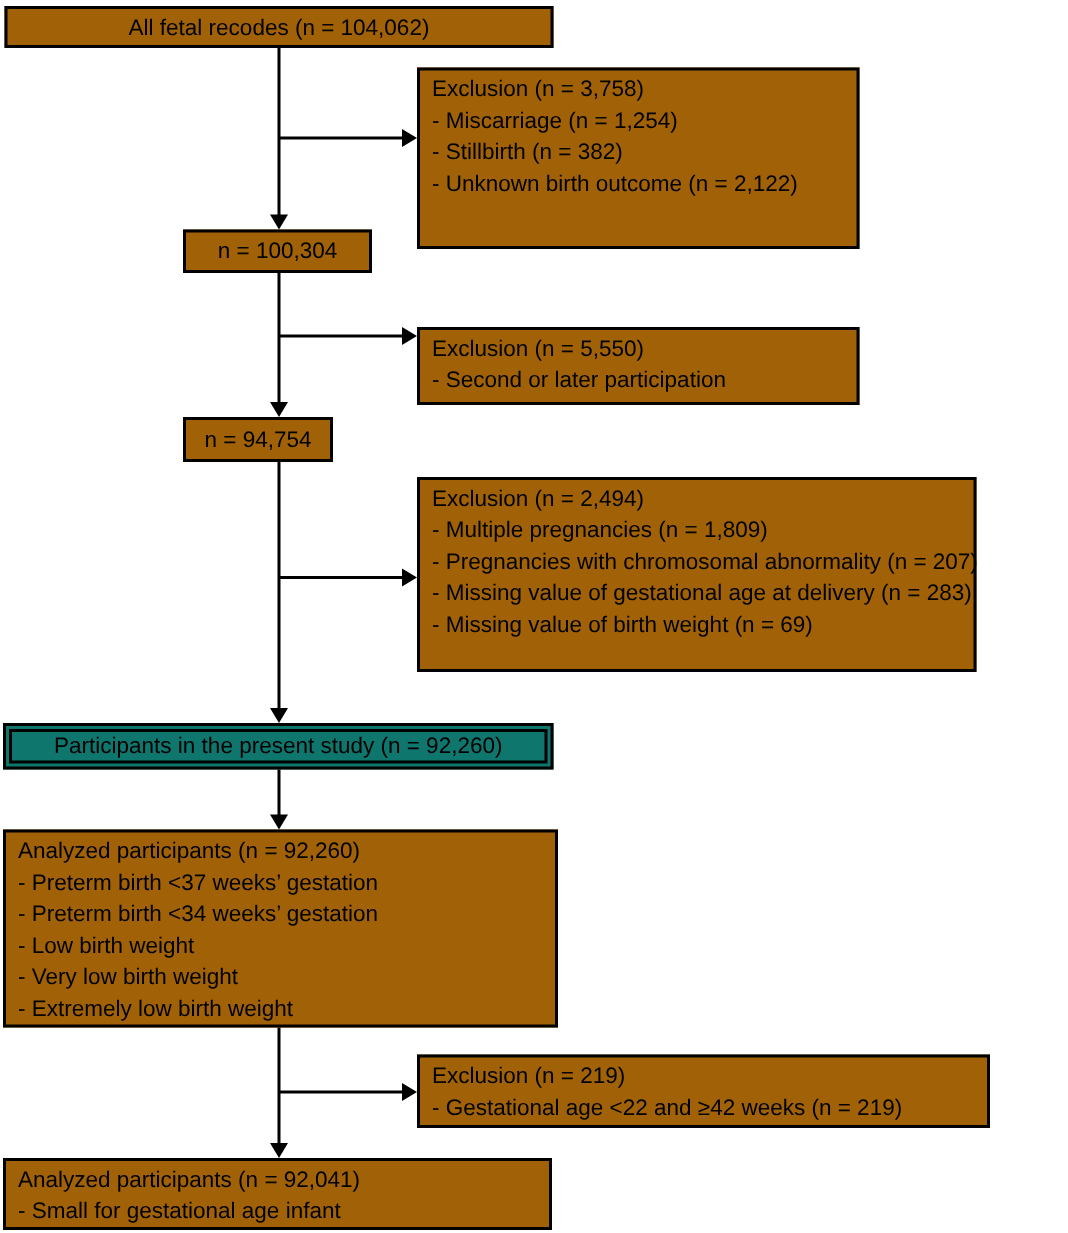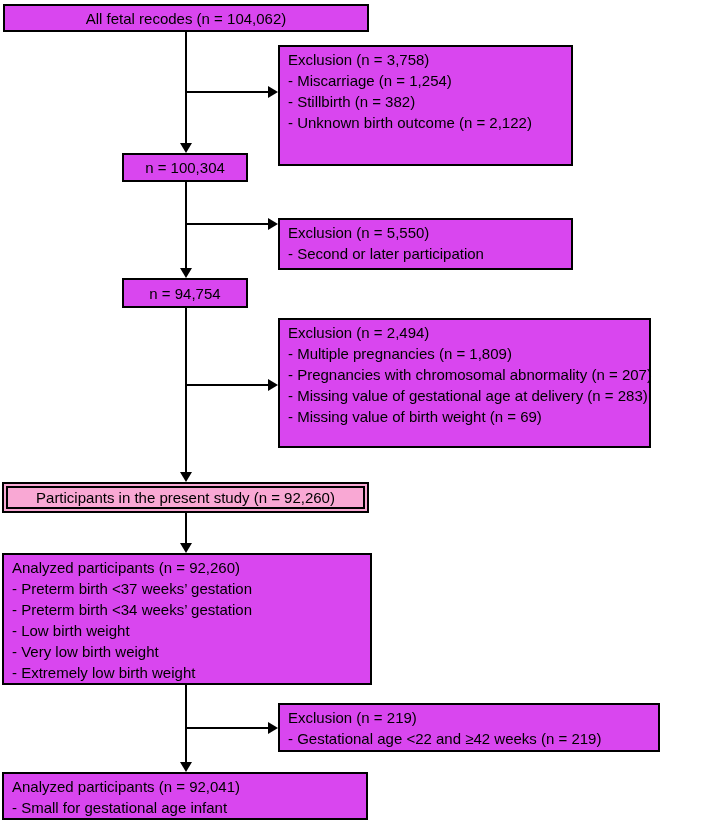--- a/index.html
+++ b/index.html
@@ -13,40 +13,40 @@
     height: 822px;
     background: #ffffff;
     font-family: "Liberation Sans", sans-serif;
     font-size: 15px;
     color: #000000;
     overflow: hidden;
   }
   .box {
     position: absolute;
     border: 2px solid #000000;
-    background: #d946ef;
+    background: #a16207;
     box-sizing: border-box;
   }
   .box.center {
     display: flex;
     align-items: center;
     justify-content: center;
     text-align: center;
   }
   .box.list {
     padding: 2px 8px;
     line-height: 21px;
   }
   .line-item {
     white-space: nowrap;
   }
   .double-outer {
     position: absolute;
     border: 2px solid #000000;
-    background: #f9a8d4;
+    background: #0f766e;
     box-sizing: border-box;
     padding: 2px;
   }
   .double-inner {
     border: 2px solid #000000;
     box-sizing: border-box;
     width: 100%;
     height: 100%;
     display: flex;
     align-items: center;
@@ -114,21 +114,21 @@
   <div class="hline" style="left:186px; top:223px; width:84px;"></div>
   <div class="arrow-right" style="left:268px; top:218px;"></div>
 
   <div class="box list" style="left:278px; top:198px; width:295px; height:52px;margin-top:20px;">
     <div class="line-item">Exclusion (n = 5,550)</div>
     <div>
         <div class="line-item">- Second or later participation</div>
       </div>
   </div>
 
-  <div class="box center" style="left:122px; top:278px; width:126px; height:30px;">
+  <div class="box center" style="left:122px; top:278px; width:100px; height:30px;">
     <span>n = 94,754</span>
   </div>
 
   <div class="vline" style="left:185px; top:308px; height:165px;"></div>
   <div class="arrow-down" style="left:180px; top:472px;"></div>
 
   <div class="hline" style="left:186px; top:384px; width:84px;"></div>
   <div class="arrow-right" style="left:268px; top:379px;"></div>
 
   <div class="box list" style="left:278px; top:318px; width:373px; height:130px;">

